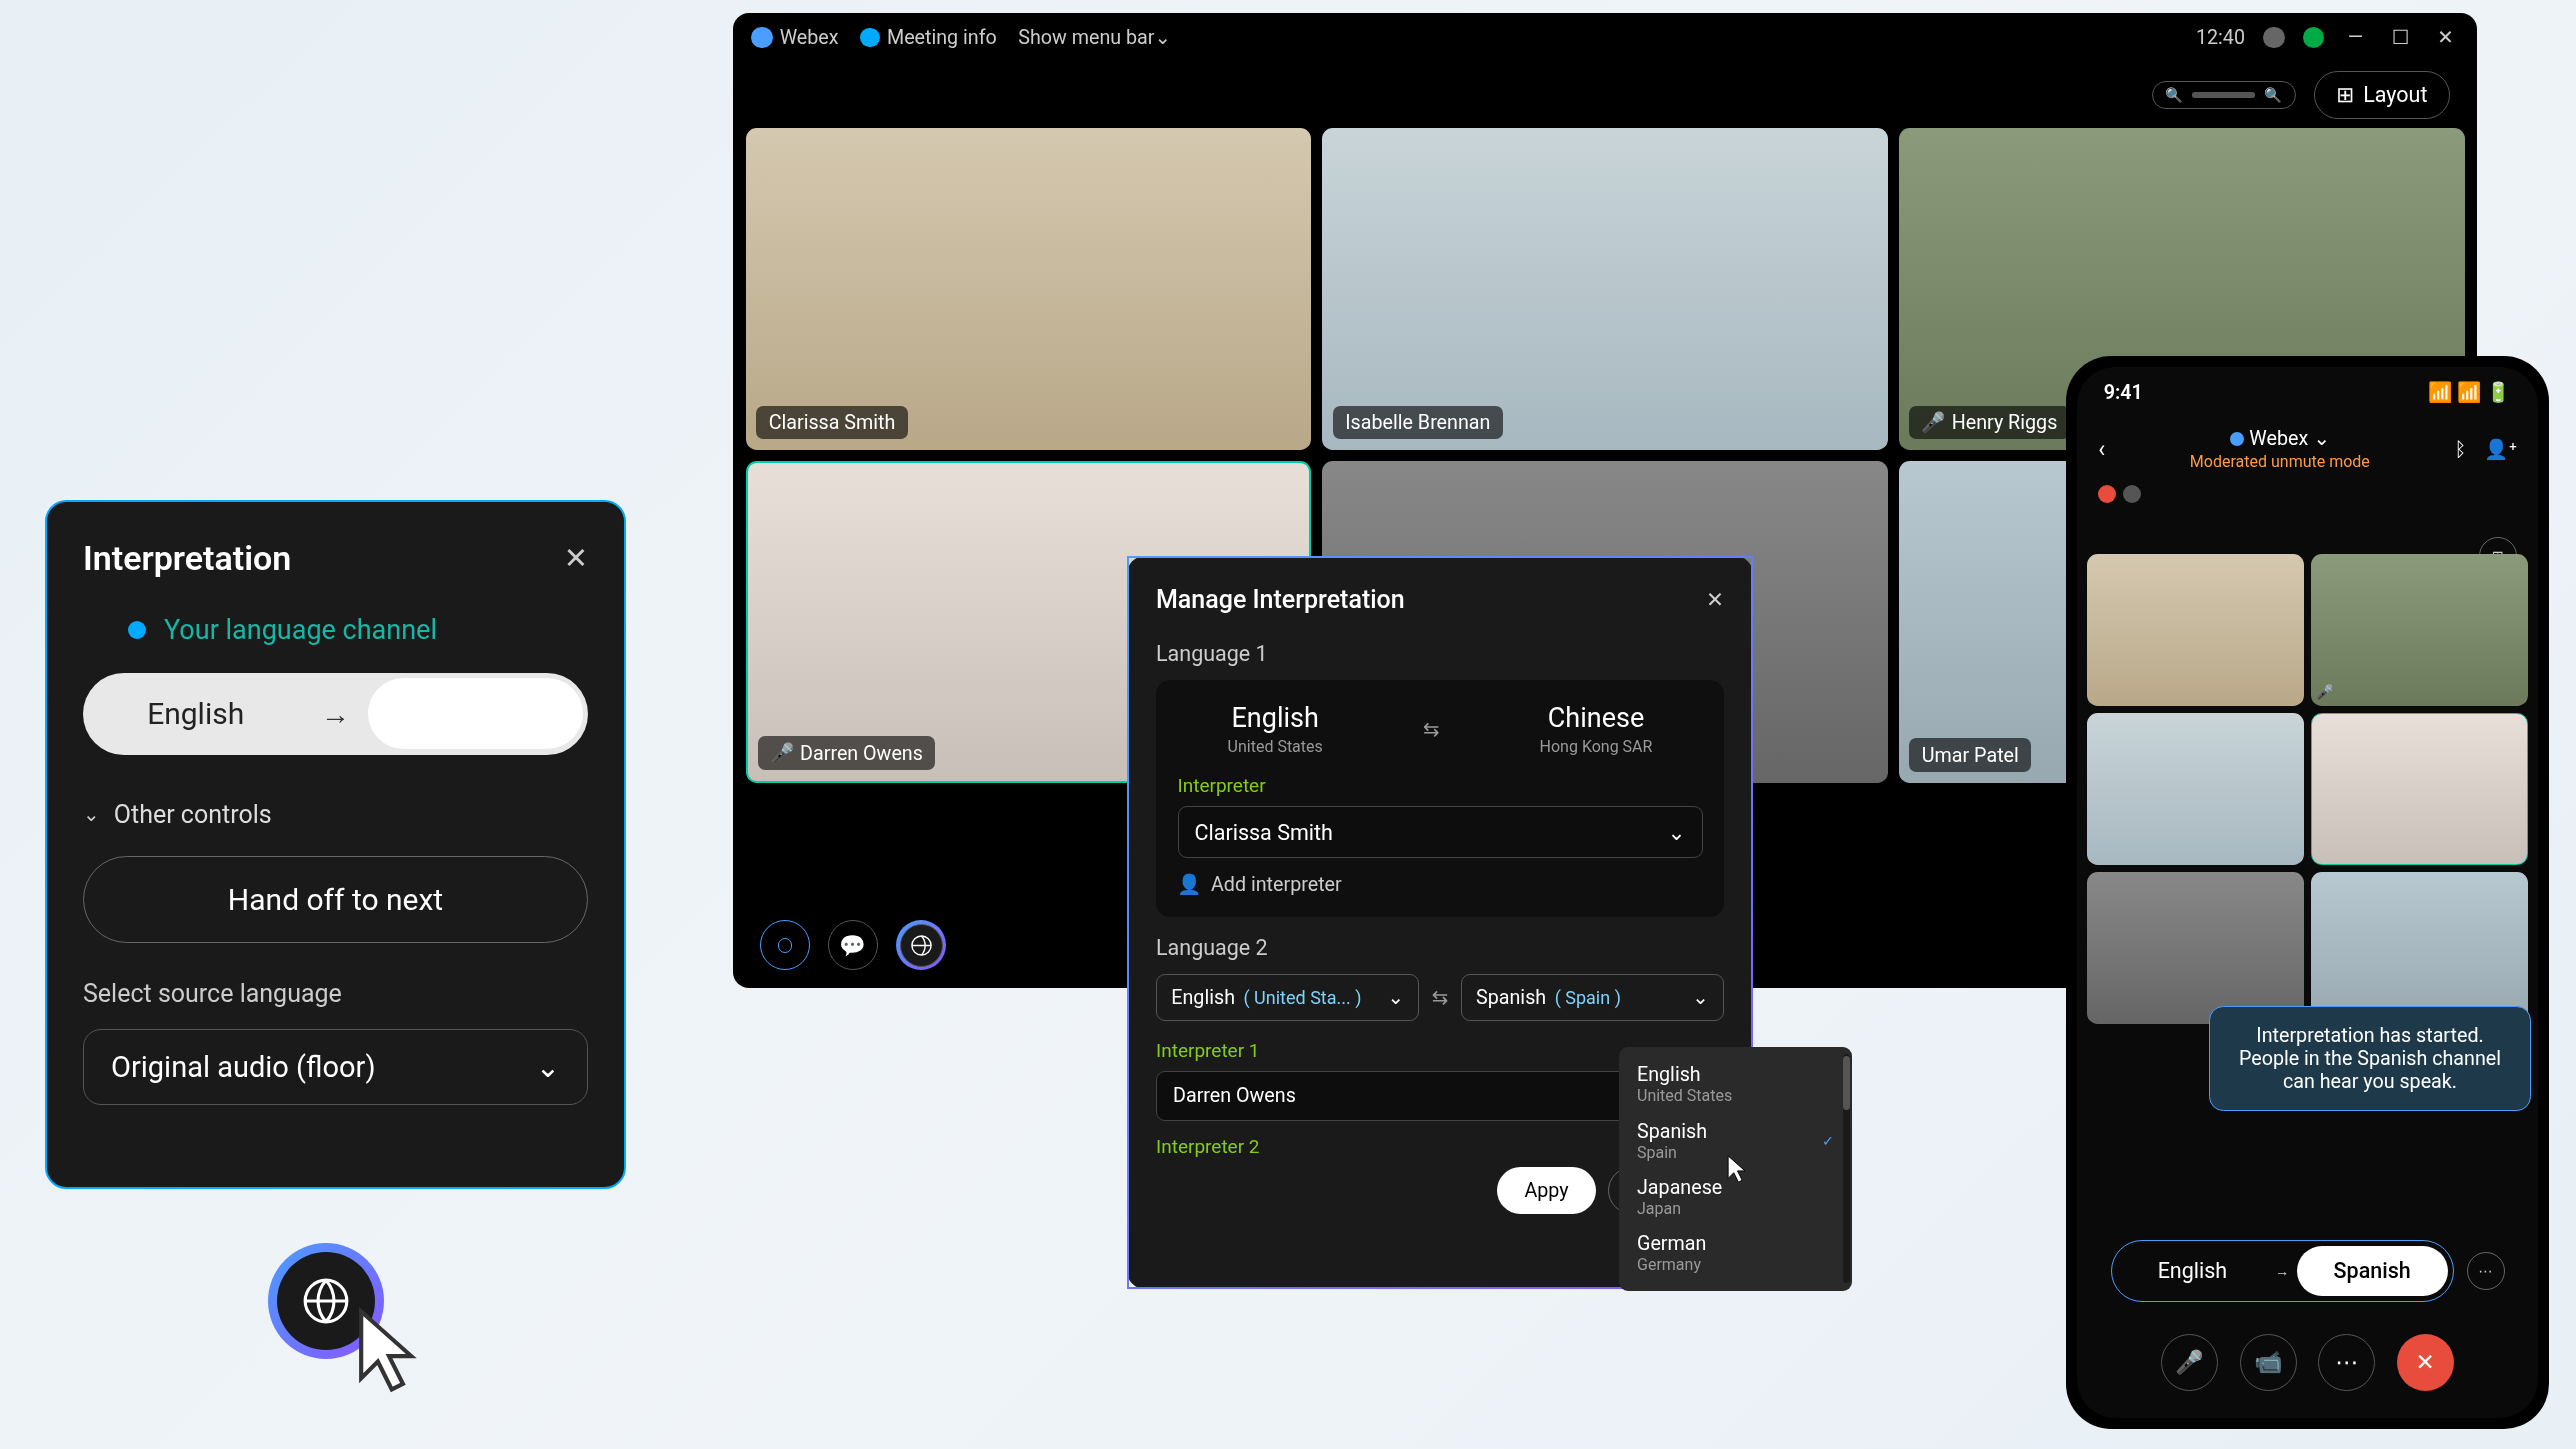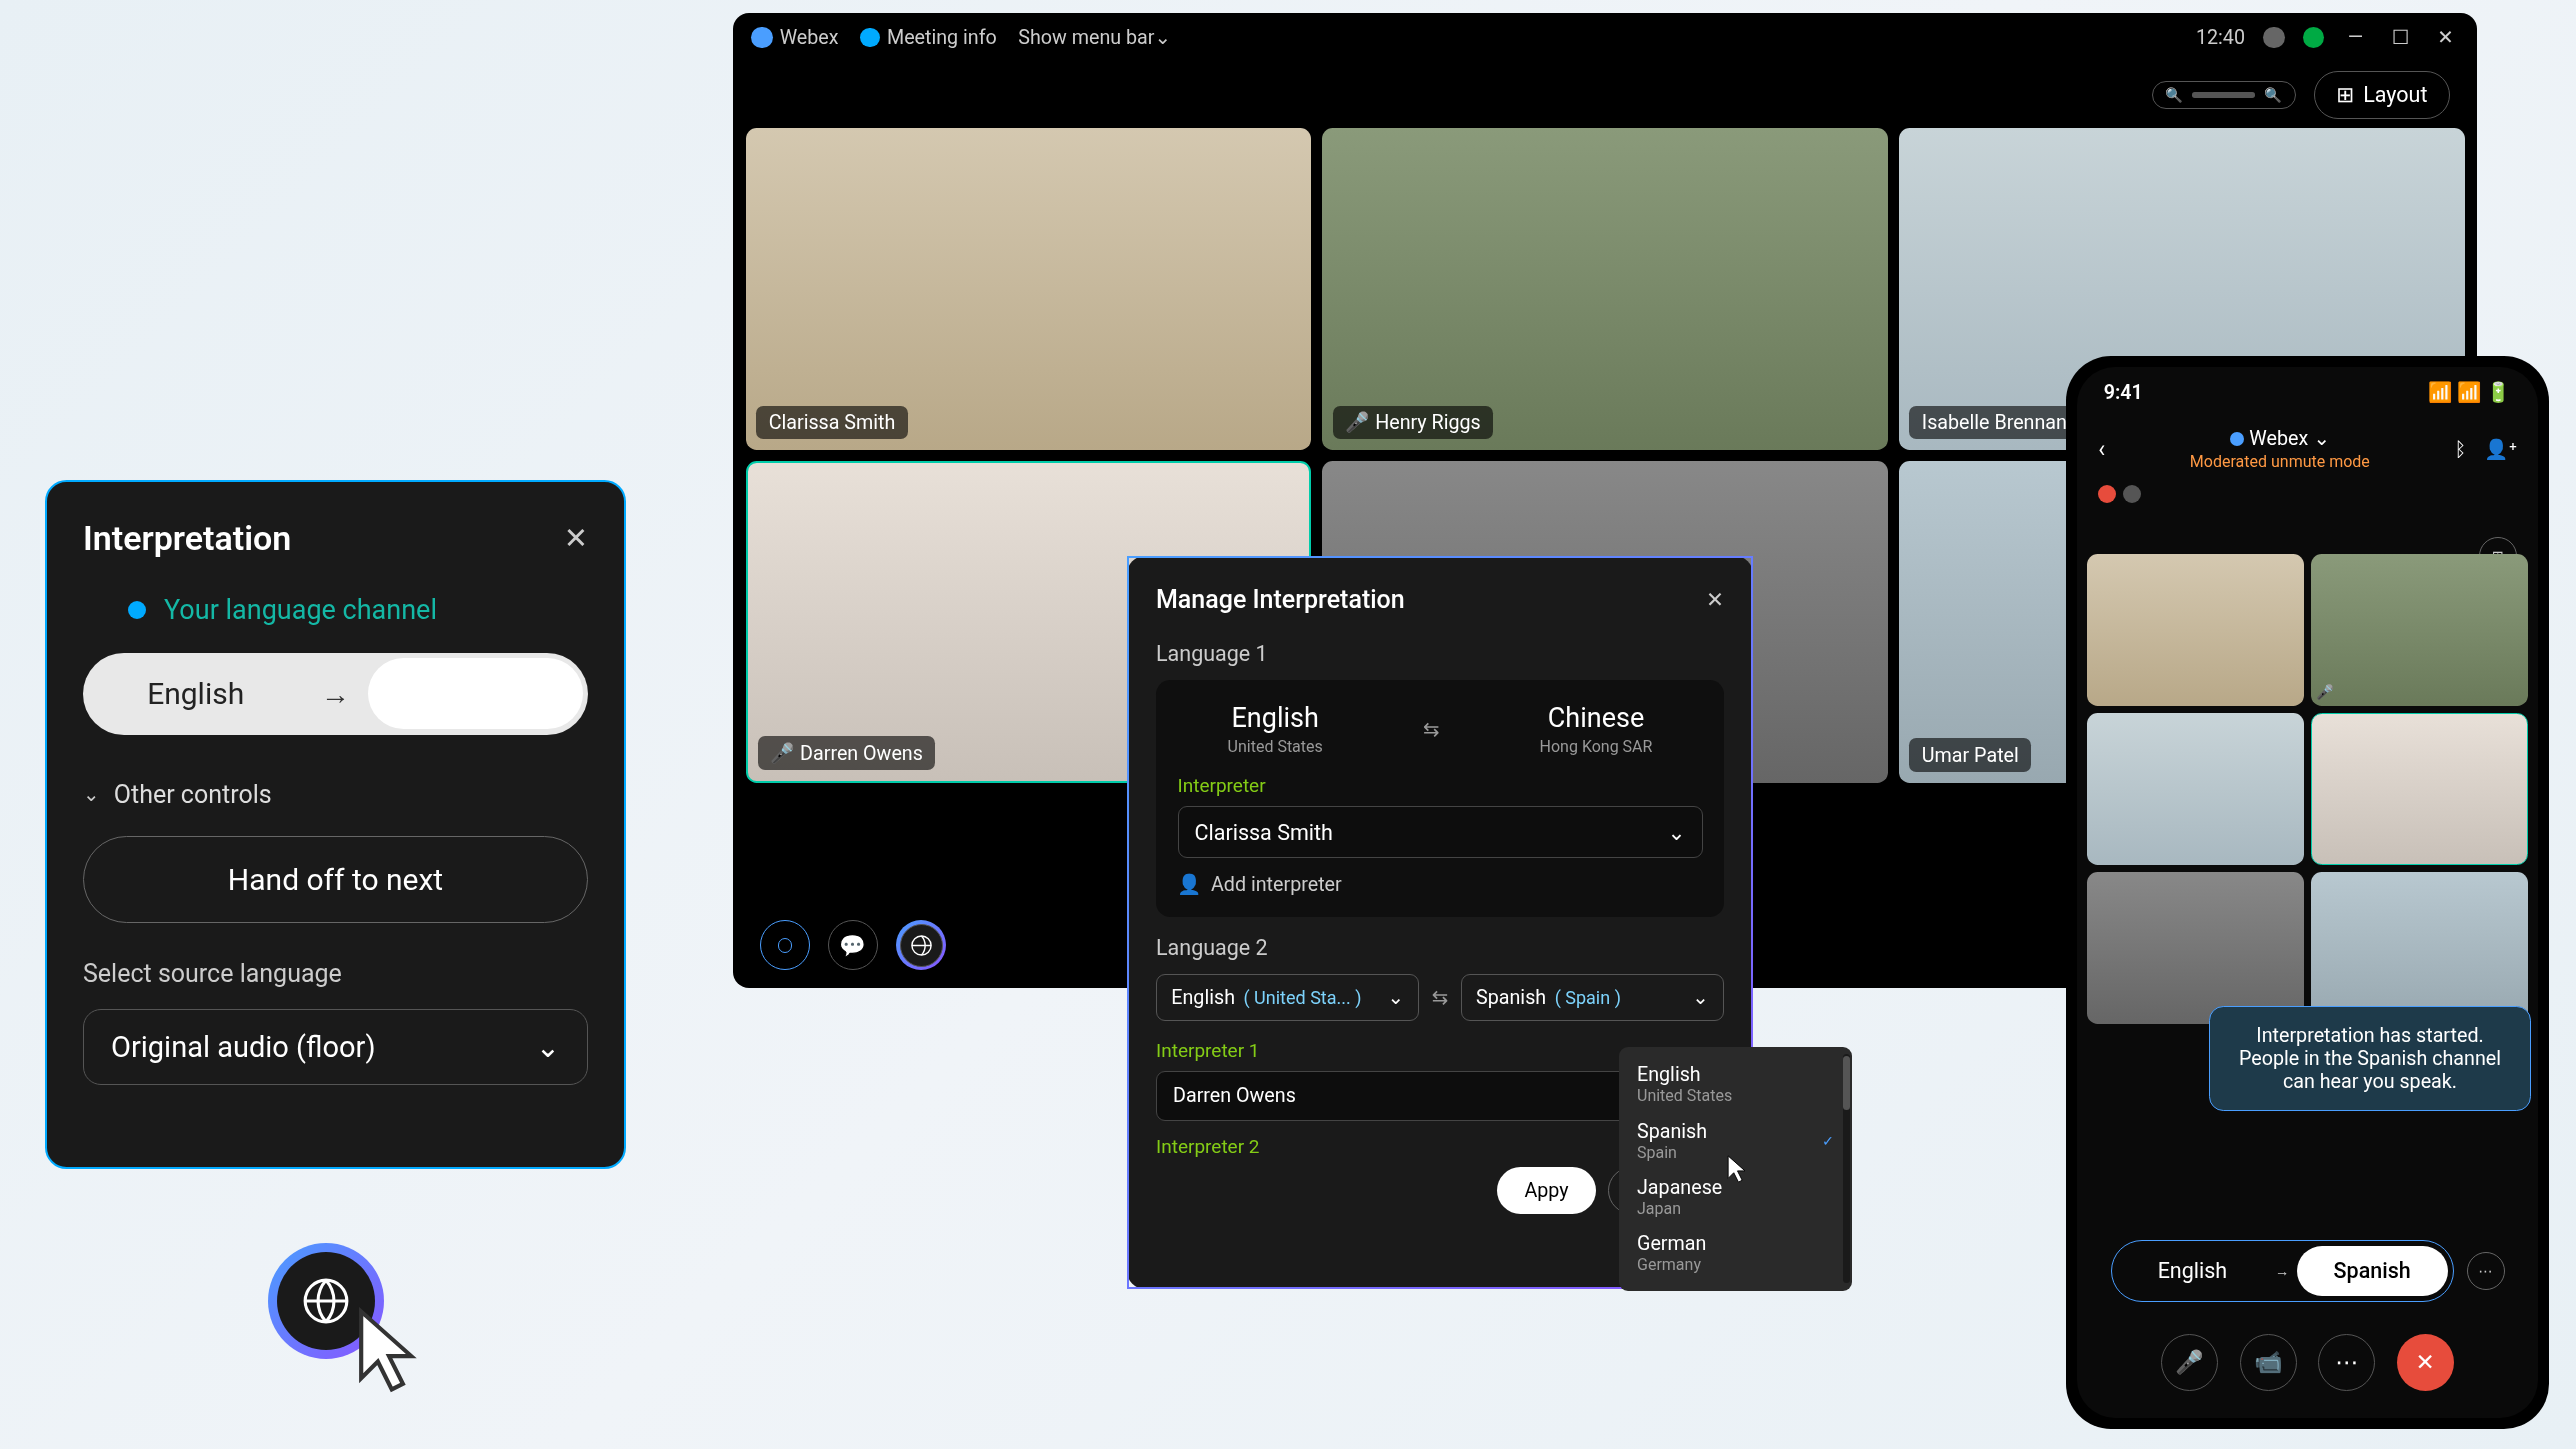--- a/index.html
+++ b/index.html
@@ -1,19 +1,19 @@
 <!DOCTYPE html>
 <html style="font-size:14.3px"><head>
 <meta charset="utf-8">
 <style>
 *{box-sizing:border-box;margin:0;padding:0;font-family:-apple-system,BlinkMacSystemFont,'Segoe UI',Roboto,sans-serif}
 body{width:2576px;height:1449px;background:linear-gradient(135deg,#e8f0f5 0%,#f0f4f8 50%,#e8f0f5 100%);position:relative;overflow:hidden}
 
 
-.interp-panel{position:absolute;left:45px;top:480px;width:581px;height:689px;background:#1a1a1a;border:2.7px solid #00aaff;border-radius:21.5px;padding:36px;color:#fff}
+.interp-panel{position:absolute;left:45px;top:500px;width:581px;height:689px;background:#1a1a1a;border:2.7px solid #00aaff;border-radius:21.5px;padding:36px;color:#fff}
 .interp-header{display:flex;justify-content:space-between;align-items:center;margin-bottom:36px}
 .interp-title{font-size:34px;font-weight:600}
 .close-x{color:#ccc;font-size:29px;cursor:pointer}
 .lang-channel{display:flex;align-items:center;gap:18px;margin-left:45px;margin-bottom:27px}
 .blue-dot{width:18px;height:18px;background:#00aaff;border-radius:50%}
 .lang-channel-text{font-size:27px;color:#14b8a6}
 .lang-toggle{display:flex;align-items:center;background:#e8e8e8;border-radius:54px;margin-bottom:45px;padding:5.4px}
 .lang-btn{flex:1;padding:18px;font-size:30px;text-align:center;border-radius:45px}
 .lang-btn.active{background:#fff;font-weight:500}
 .lang-btn.inactive{color:#222}
@@ -203,25 +203,25 @@
     </div>
     <div class="layout-btn">
       <span>⊞</span>
       <span>Layout</span>
     </div>
   </div>
   <div class="video-grid">
     <div class="video-tile vt1">
         <div class="video-name">Clarissa Smith</div>
       </div>
+    <div class="video-tile vt3">
+        <div class="video-name">Isabelle Brennan</div>
+      </div>
     <div class="video-tile vt2">
         <div class="video-name"><span class="mic-muted">🎤</span><span>Henry Riggs</span></div>
-      </div>
-    <div class="video-tile vt3">
-        <div class="video-name">Isabelle Brennan</div>
       </div>
     <div class="video-tile vt4 active">
         <div class="video-name"><span style="color:#0c8">🎤</span> <span>Darren Owens</span></div>
       </div>
     <div class="video-tile vt5"></div>
     <div class="video-tile vt6">
         <div class="video-name">Umar Patel</div>
       </div>
   </div>
   <div class="webex-bottombar">

